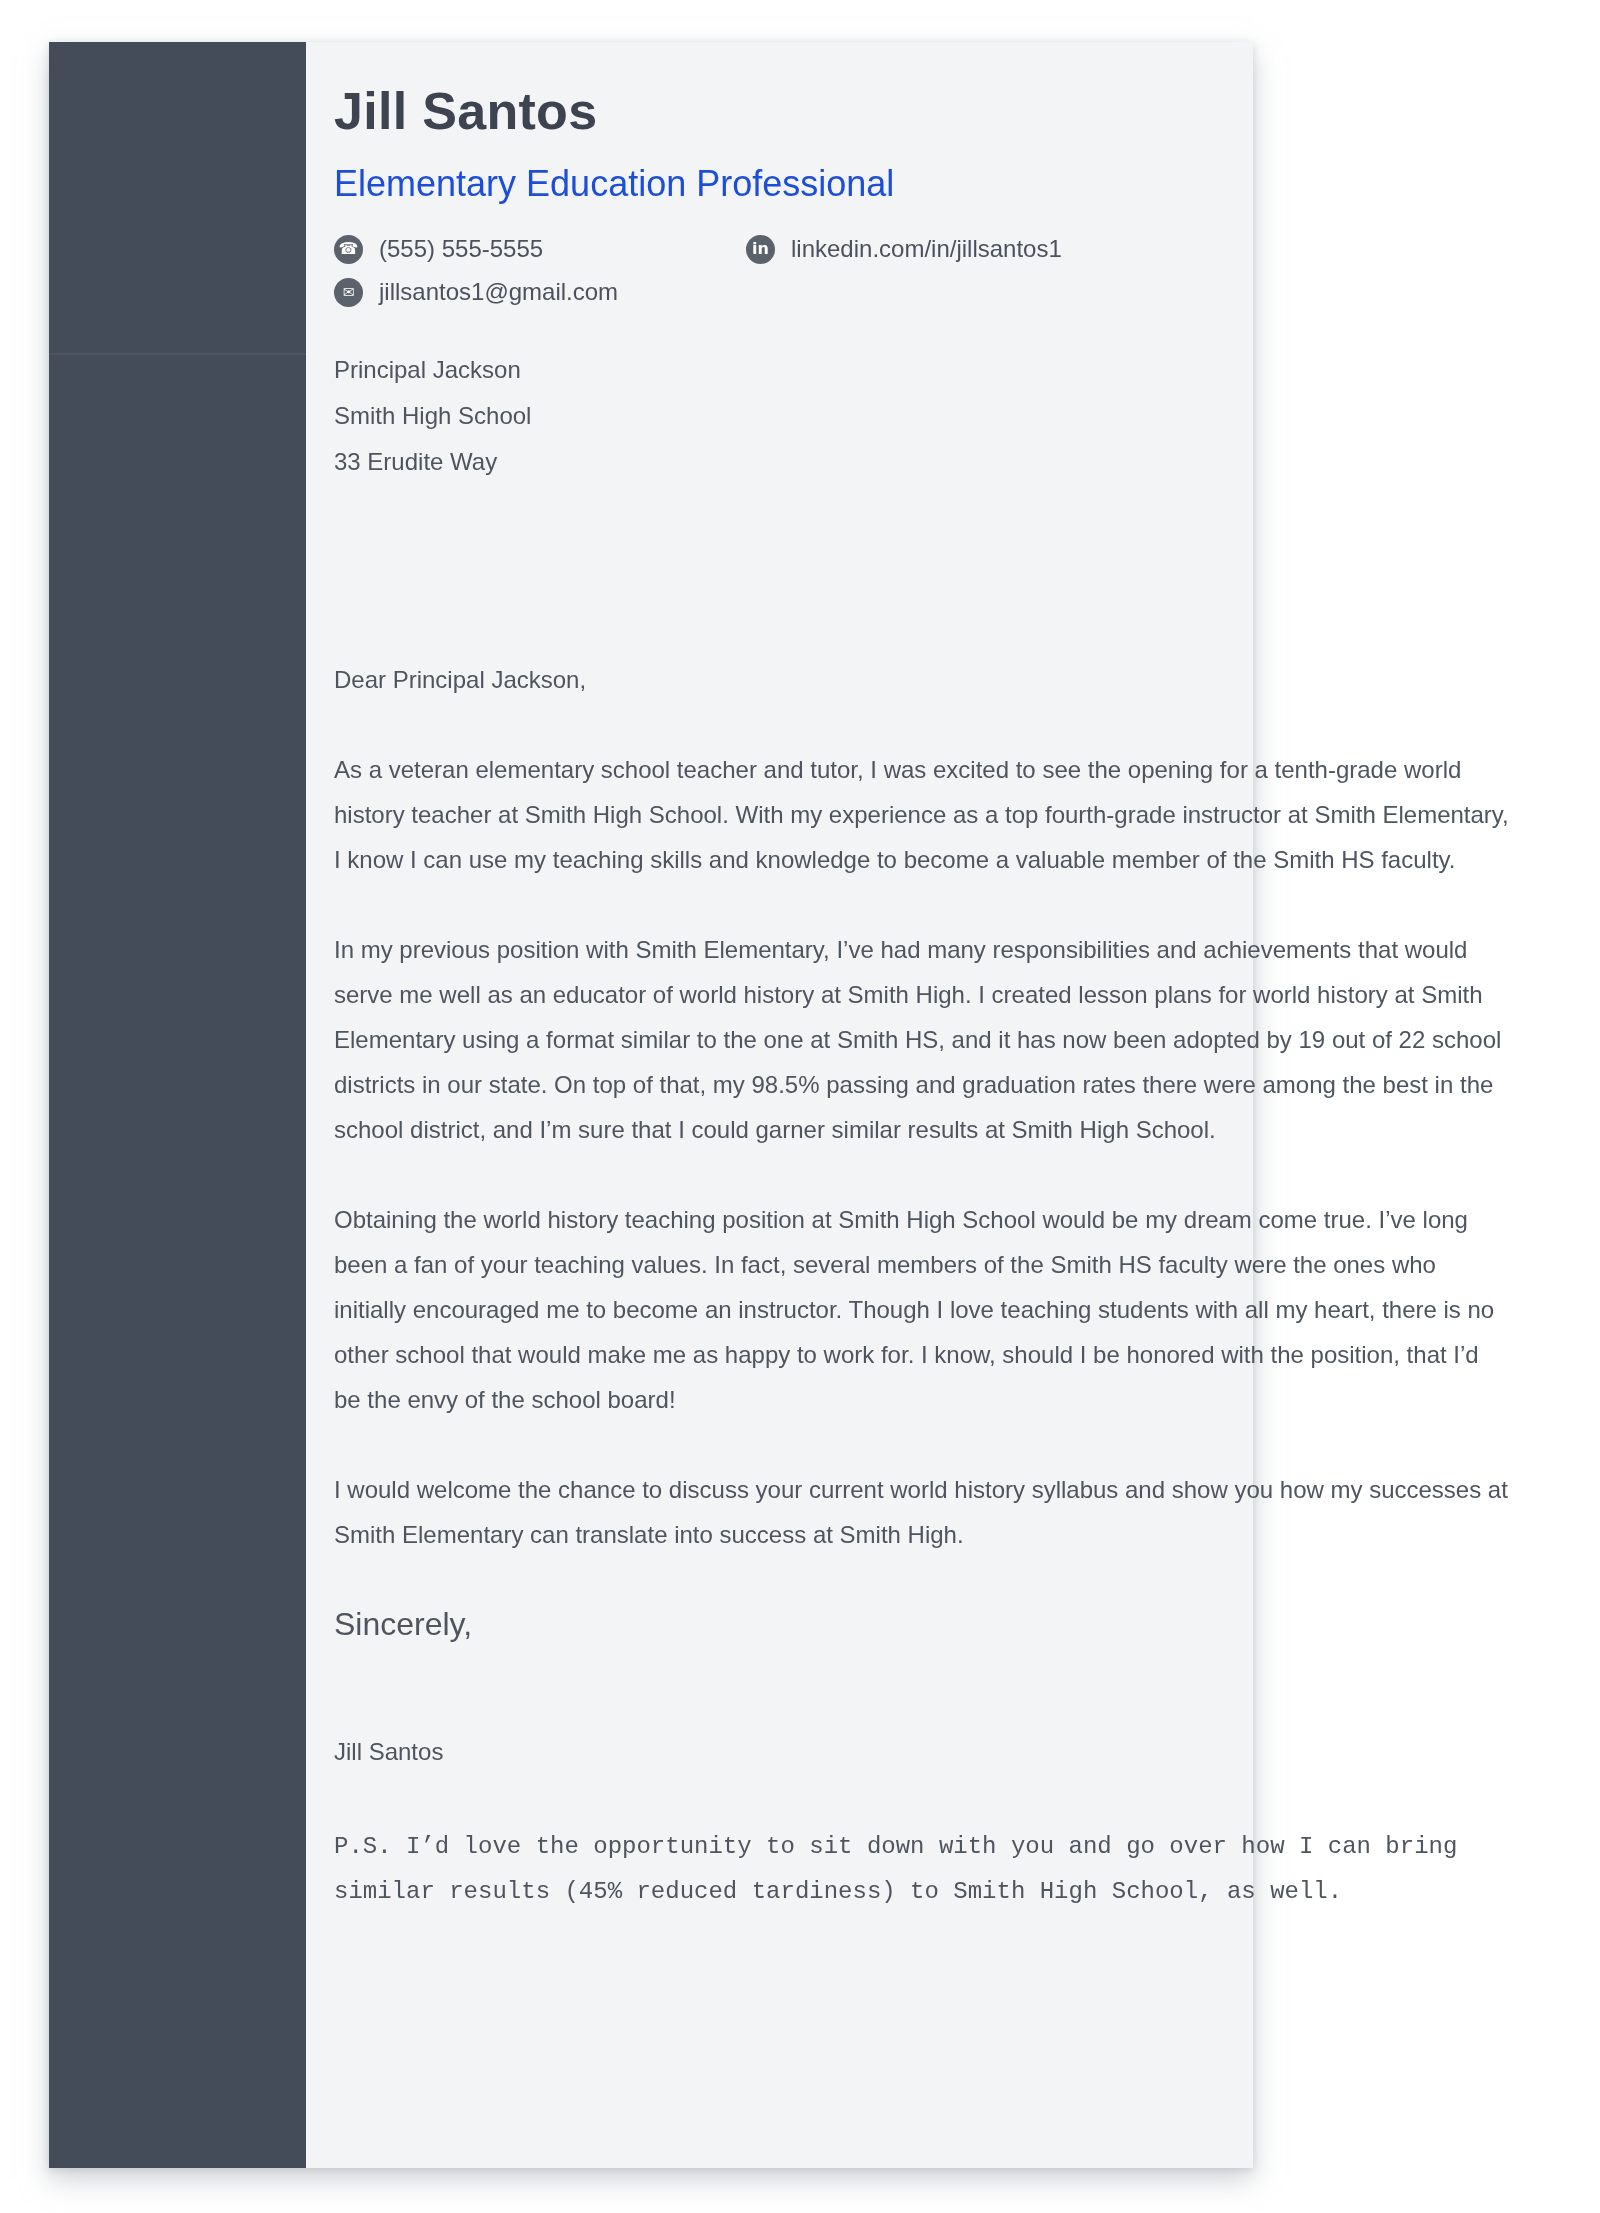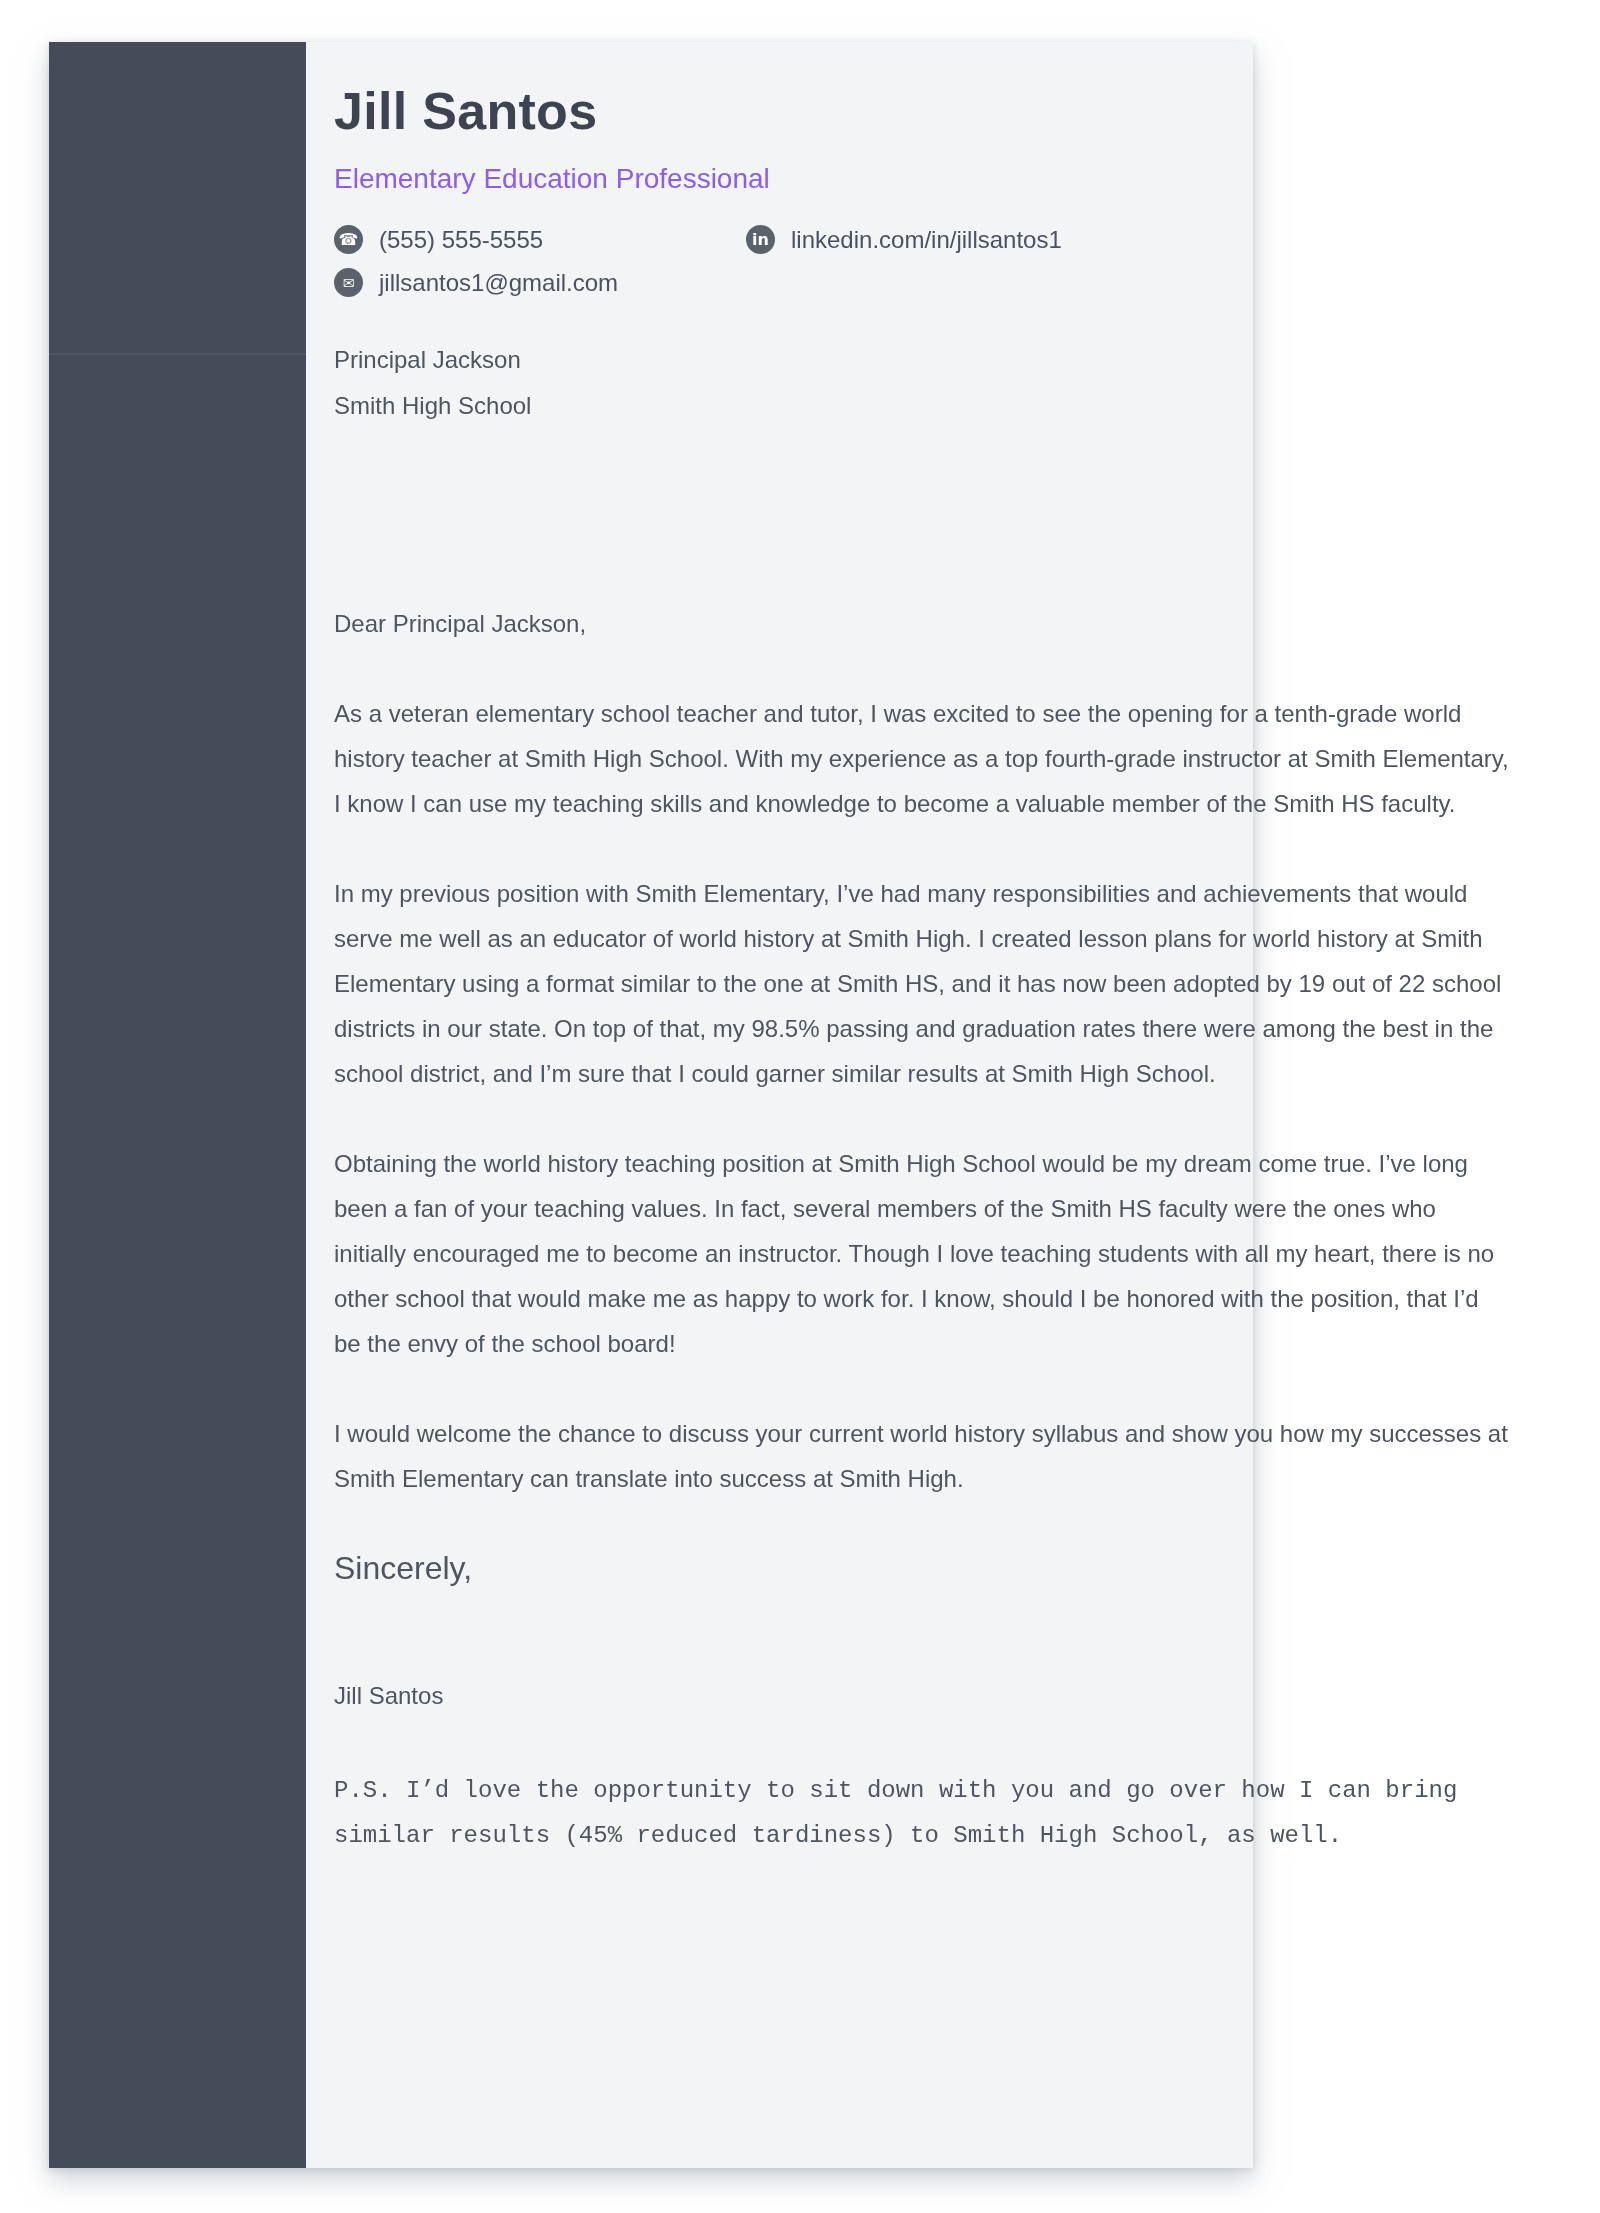--- a/index.html
+++ b/index.html
@@ -23,21 +23,21 @@
     position:absolute; left:257px; top:0; right:0; bottom:0;
     padding:40px 40px 0 28px;
     color:#4e555f;
   }
 
   .name {
     font-size:52px; font-weight:700; color:#3d4450; line-height:1.15;
     letter-spacing:0.3px;
   }
   .subtitle {
-    font-size:28px; font-weight:400; color:#8b5cf6; margin-top:20px; line-height:1.2;
+    font-size:36px; font-weight:400; color:#1d4ed8; margin-top:20px; line-height:1.2;
   }
 
   .contacts {
     margin-top:30px;
     display:grid;
     grid-template-columns:412px auto;
     row-gap:14px;
     justify-content:start;
     align-items:center;
   }
@@ -88,20 +88,21 @@
       <div class="contact">
         <span class="icon-circle email">✉</span>
         <span>jillsantos1@gmail.com</span>
       </div>
     </div>
 
 
     <div class="recipient">
       <div>Principal Jackson</div>
       <div>Smith High School</div>
+      <div>33 Erudite Way</div>
     </div>
 
     <div class="salutation">Dear Principal Jackson,</div>
 
     <p class="para">As a veteran elementary school teacher and tutor, I was excited to see the opening for a tenth-grade world history teacher at Smith High School. With my experience as a top fourth-grade instructor at Smith Elementary, I know I can use my teaching skills and knowledge to become a valuable member of the Smith HS faculty.</p>
     <p class="para">In my previous position with Smith Elementary, I’ve had many responsibilities and achievements that would serve me well as an educator of world history at Smith High. I created lesson plans for world history at Smith Elementary using a format similar to the one at Smith HS, and it has now been adopted by 19 out of 22 school districts in our state. On top of that, my 98.5% passing and graduation rates there were among the best in the school district, and I’m sure that I could garner similar results at Smith High School.</p>
     <p class="para">Obtaining the world history teaching position at Smith High School would be my dream come true. I’ve long been a fan of your teaching values. In fact, several members of the Smith HS faculty were the ones who initially encouraged me to become an instructor. Though I love teaching students with all my heart, there is no other school that would make me as happy to work for. I know, should I be honored with the position, that I’d be the envy of the school board!</p>
     <p class="para">I would welcome the chance to discuss your current world history syllabus and show you how my successes at Smith Elementary can translate into success at Smith High.</p>
 
     <div class="closing">Sincerely,</div>

